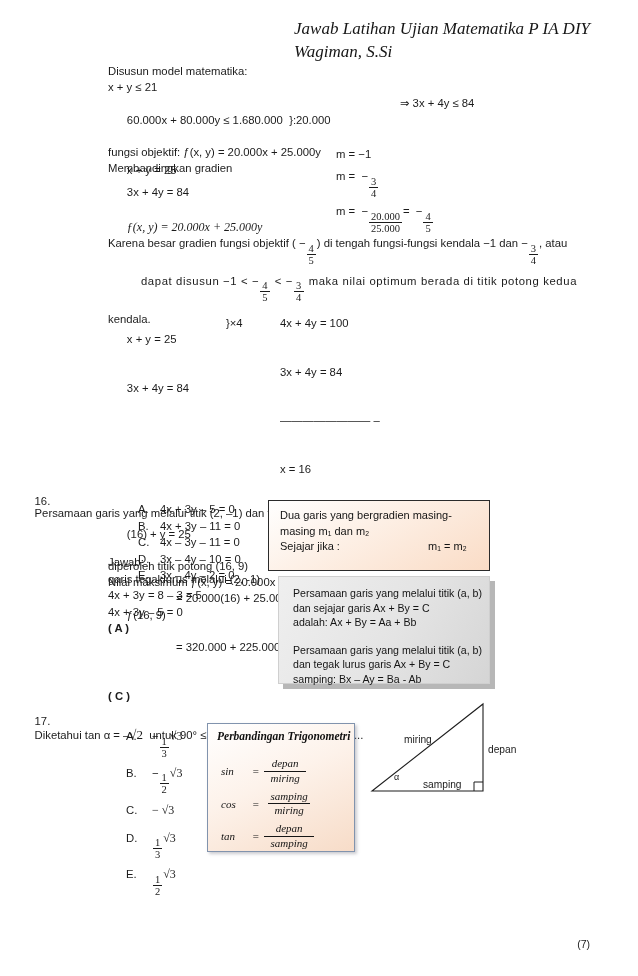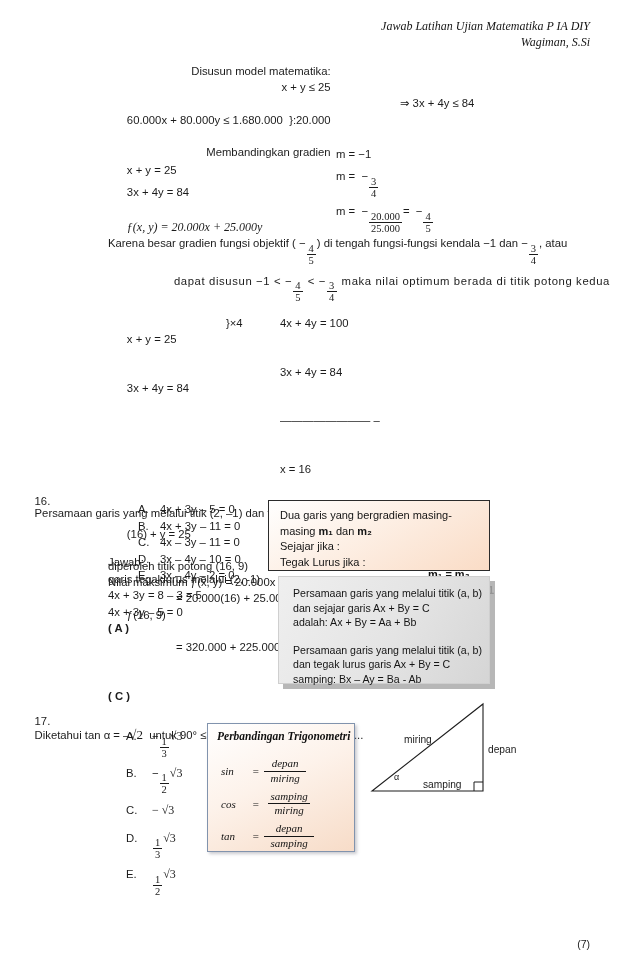--- a/index.html
+++ b/index.html
@@ -19,24 +19,23 @@
     position: absolute;
     inset: 0;
     background: #fff;
   }
 
   
   .doc-header {
     position: absolute;
     top: 18px;
     right: 48px;
-    text-align: right;
     font-family: "Liberation Serif", serif;
     font-style: italic;
-    font-size: 12px;
+    font-size: 17px;
     line-height: 1.35;
     color: #151515;
   }
 
   
   .body-block {
     position: absolute;
     left: 108px;
     font-size: 11.3px;
     line-height: 16.2px;
@@ -102,21 +101,21 @@
     box-sizing: border-box;
     border: 1px solid #2b2b2b;
     background: linear-gradient(150deg, #ffffff 0%, #fdf0e6 42%, #fadcc6 100%);
     font-size: 11px;
     line-height: 15.5px;
     color: #141414;
     padding: 7px 16px 0 11px;
   }
   .box-peach .row { white-space: pre; position: relative; }
   .box-peach .rcol { position: absolute; left: 148px; top: 0; }
-  .bold { font-weight: bold; margin-top: 28px; }
+  .bold { font-weight: normal; }
 
   
   .box-gray {
     position: absolute;
     box-sizing: border-box;
     background: linear-gradient(120deg, #efefef 0%, #e4e4e4 55%, #d5d5d5 100%);
     border: 1px solid #cfcfcf;
     box-shadow: 5px 5px 0 0 rgba(170,170,170,0.85);
     font-size: 10.6px;
     line-height: 14.5px;
@@ -184,26 +183,27 @@
 </head>
 <body>
 
 <div class="page">
 
   <div class="doc-header">
     <div>Jawab Latihan Ujian Matematika P IA DIY</div>
     <div>Wagiman, S.Si</div>
   </div>
 
-  <div class="body-block" style="top:63px;text-align:right;">
+  <div class="body-block" style="top:63px;">
     <div class="ln">Disusun model matematika:</div>
-    <div class="ln">x + y ≤ 25</div>
+    <div class="ln">x + y ≤ 21</div>
     <div class="ln two-col">
       <span>60.000x + 80.000y ≤ 1.680.000  }:20.000</span><span class="c2" style="left:292px;">⇒ 3x + 4y ≤ 84</span>
     </div>
+    <div class="ln"><span>fungsi objektif: </span><span>ƒ(x, y) = 20.000x + 25.000y</span></div>
     <div class="ln">Membandingkan gradien</div>
   </div>
 
   <div class="body-block" style="top:146px;">
     <div class="ln two-col">
       <span>x + y = 25</span><span class="c2">m = −1</span>
     </div>
   </div>
 
   <div class="body-block" style="top:168px;">
@@ -221,29 +221,30 @@
   <div class="para" style="top:228px;">
     <div style="text-align:left;">
       <span>Karena besar gradien fungsi objektif ( −</span><span class="frac">
           <span class="num">4</span>
           <span class="den">5</span>
         </span><span>) di tengah fungsi-fungsi kendala −1 dan  −</span><span class="frac">
           <span class="num">3</span>
           <span class="den">4</span>
         </span><span>, atau</span>
     </div>
-    <div style="text-align:right; letter-spacing:0.62px;">
+    <div style="text-align:center; letter-spacing:0.62px;">
       <span>dapat disusun −1  &lt;   −</span><span class="frac">
           <span class="num">4</span>
           <span class="den">5</span>
         </span><span> &lt;    −</span><span class="frac">
           <span class="num">3</span>
           <span class="den">4</span>
         </span><span> maka nilai optimum berada di titik potong kedua</span>
     </div>
+    <div class="lastline">kendala.</div>
   </div>
 
   <div class="body-block" style="top:315px;">
 
     <div class="ln two-col">
       <span>x + y = 25</span><span class="c2" style="left:118px;">}×4</span><span class="c2" style="left:172px;">4x + 4y = 100</span>
     </div>
 
     <div class="ln two-col">
       <span>3x + 4y = 84</span><span class="c2" style="left:172px;">3x + 4y = 84</span>
@@ -292,21 +293,20 @@
     <div class="opt-row">garis tegaklurus melalui (2, -1)</div>
     <div class="opt-row">4x + 3y = 8 – 3 = 5</div>
     <div class="opt-row">4x + 3y – 5 = 0</div>
     <div class="opt-row" style="font-weight:bold;">( A )</div>
   </div>
 
   <div class="box-peach" style="left:268px; top:500px; width:222px; height:71px;">
     <div class="row">Dua garis yang bergradien masing-</div>
     <div class="row"><span>masing </span><span class="bold">m₁</span><span> dan </span><span class="bold">m₂</span></div>
     <div class="row"><span>Sejajar jika :</span><span class="rcol bold">m₁ = m₂</span></div>
-    <div class="row"><span>Tegak Lurus jika :</span><span class="rcol bold">m₁ x m₂ = –1</span></div>
   </div>
 
   <div class="box-gray" style="left:278px; top:576px; width:212px; height:108px;">
     <div class="row">Persamaan garis yang melalui titik (a, b)</div>
     <div class="row">dan sejajar garis Ax + By = C</div>
     <div class="row">adalah: Ax + By = Aa + Bb</div>
     <div class="gap"></div>
     <div class="row">Persamaan garis yang melalui titik (a, b)</div>
     <div class="row">dan tegak lurus garis Ax + By = C</div>
     <div class="row">samping: Bx – Ay = Ba - Ab</div>

